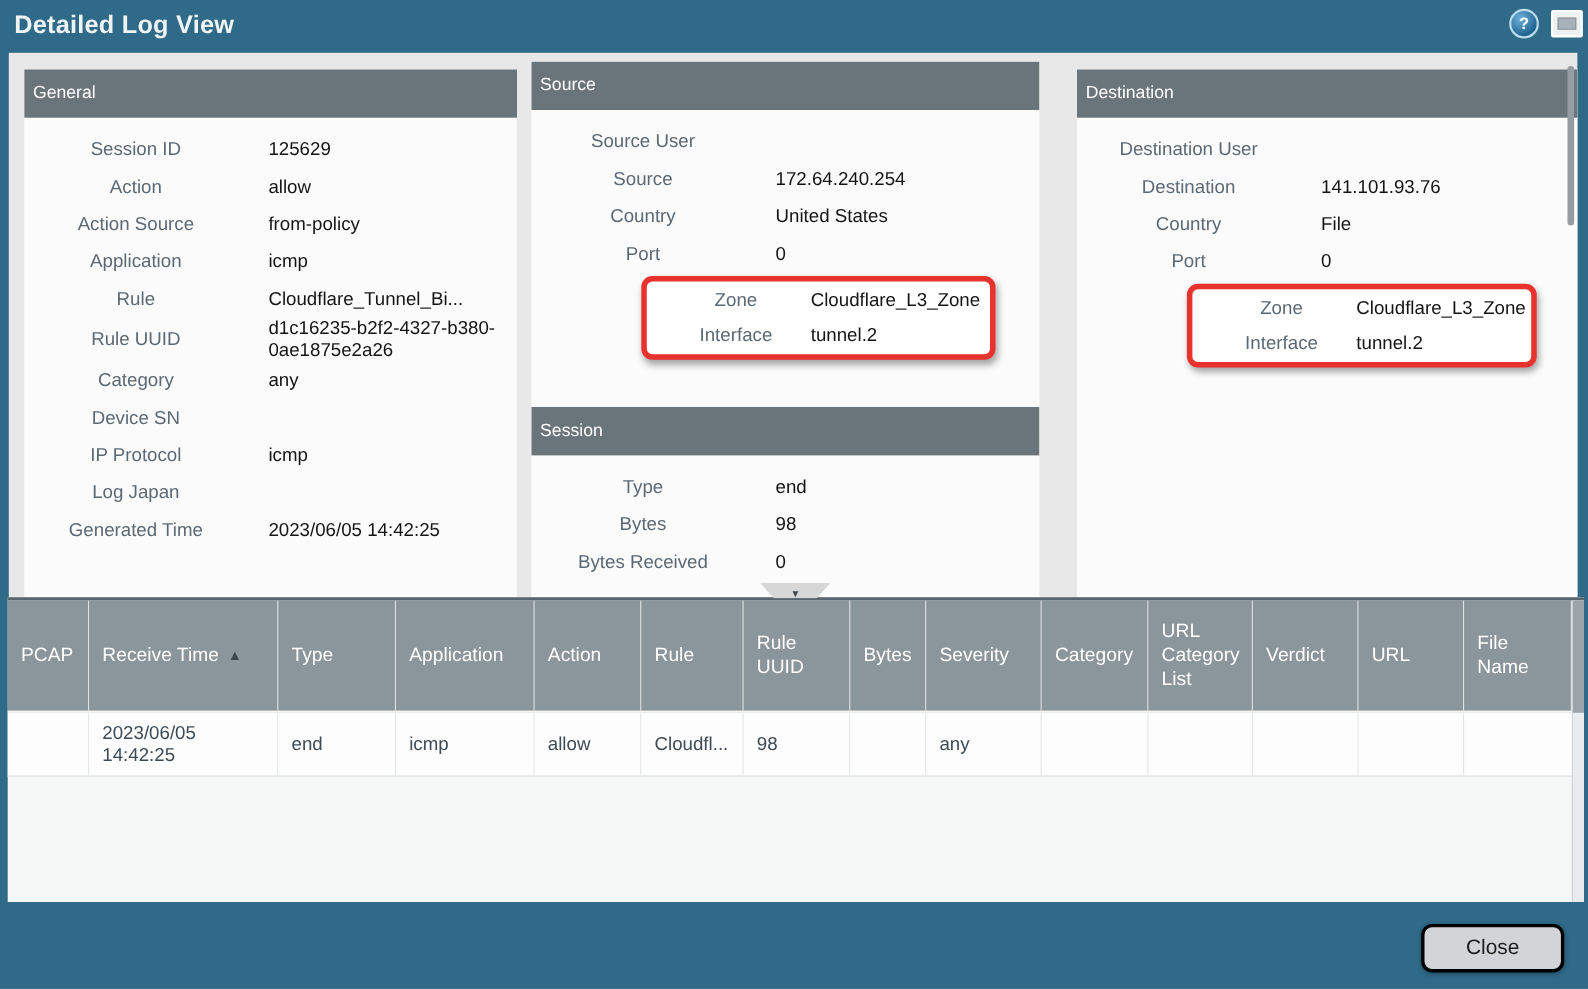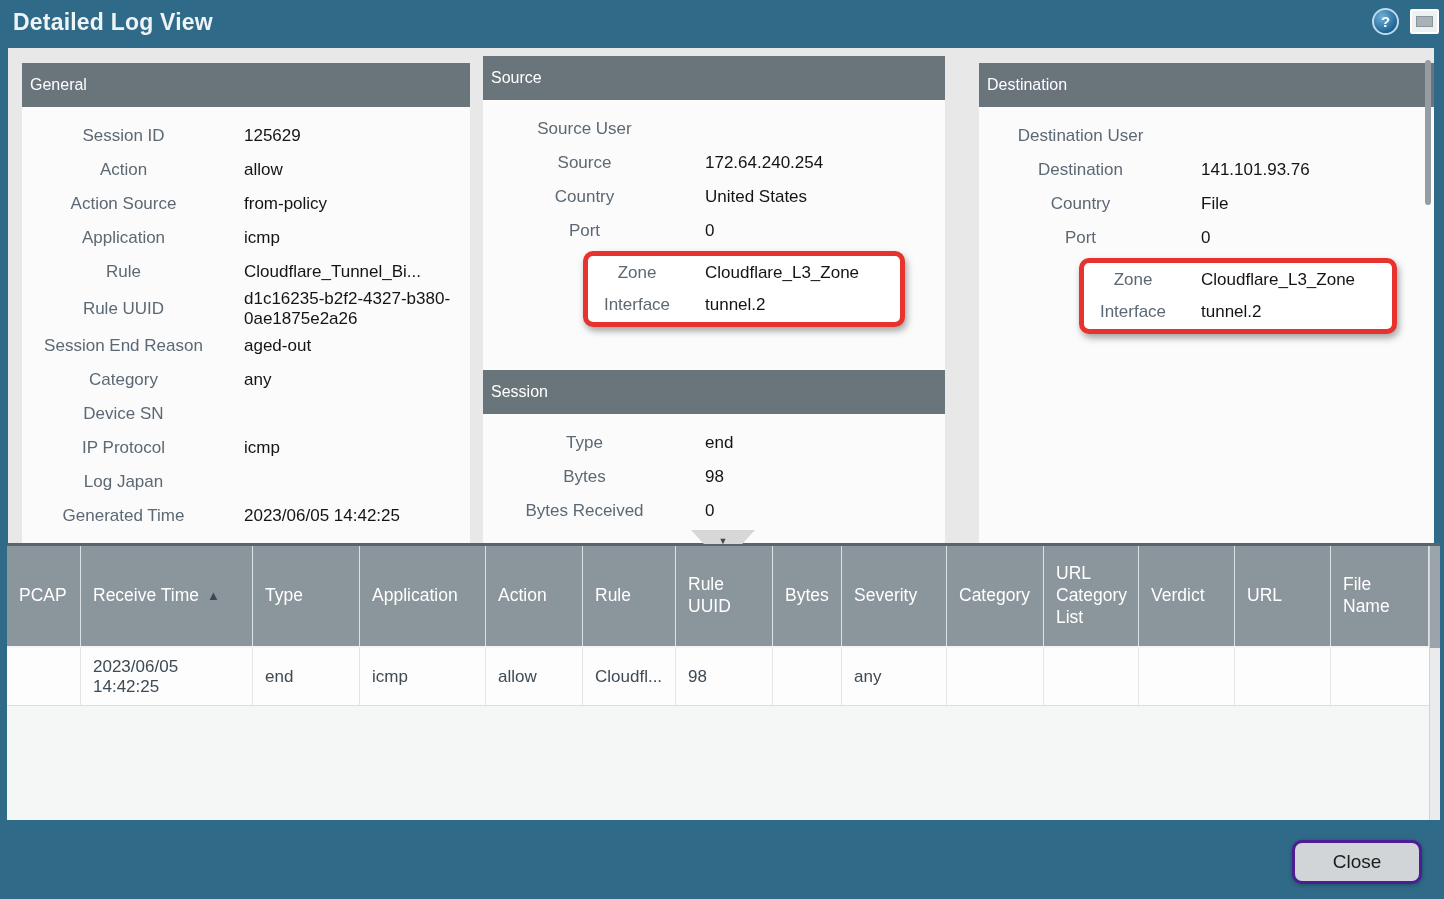--- a/index.html
+++ b/index.html
@@ -74,21 +74,21 @@
   #panel-details{left:475px;top:322px;width:462px;height:173px;}
   #panel-destination{left:950px;top:15px;width:458px;height:480px;margin-left:21px;}
 
   .hl-box{
     margin:3px 40px 3px 100px;
     border:5px solid var(--highlight-red);
     border-radius:10px;background:#fff;
     box-shadow:2px 4px 7px rgba(0,0,0,0.35);
     padding:1px 0;
   }
-  .hl-box .frow{min-height:32px;}
+  .hl-box .frow{min-height:32px;padding-left:32px;}
   .hl-box .flabel{width:98px;}
 
   .v-scrollbar{
     position:absolute;right:3px;top:12px;width:6px;height:145px;
     background:#969da2;border-radius:3px;cursor:pointer;
   }
 
   
   .splitter{
     position:absolute;left:691px;top:530px;width:64px;height:14px;
@@ -129,21 +129,21 @@
   }
   .table-scroll-strip{
     position:absolute;right:0;top:0;width:11px;height:100%;
     background:#e9ebec;border-left:1px solid #cfd4d7;cursor:pointer;
   }
   .table-scroll-strip .head-part{height:102px;background:#9ba4ab;}
 
   
   .close-button{
     position:absolute;right:22px;top:840px;width:130px;height:44px;
-    background:#d2d5d7;border:3px solid #4c1d95;border-radius:10px;
+    background:#d2d5d7;border:3px solid #000000;border-radius:10px;
     font-family:"Liberation Sans", sans-serif;
     font-size:19px;color:#1c1c1c;
     box-shadow:0 1px 4px rgba(0,0,0,0.3);
     cursor:pointer;
   }
 </style>
 </head>
 <body>
 
 <div class="title">Detailed Log View</div>
@@ -175,24 +175,20 @@
           <div class="flabel">Application</div>
           <div class="fvalue">icmp</div>
         </div>
         <div class="frow">
           <div class="flabel">Rule</div>
           <div class="fvalue">Cloudflare_Tunnel_Bi...</div>
         </div>
         <div class="frow">
           <div class="flabel">Rule UUID</div>
           <div class="fvalue">d1c16235-b2f2-4327-b380-0ae1875e2a26</div>
-        </div>
-        <div class="frow">
-          <div class="flabel">Session End Reason</div>
-          <div class="fvalue">aged-out</div>
         </div>
         <div class="frow">
           <div class="flabel">Category</div>
           <div class="fvalue">any</div>
         </div>
         <div class="frow">
           <div class="flabel">Device SN</div>
           <div class="fvalue"></div>
         </div>
         <div class="frow">

